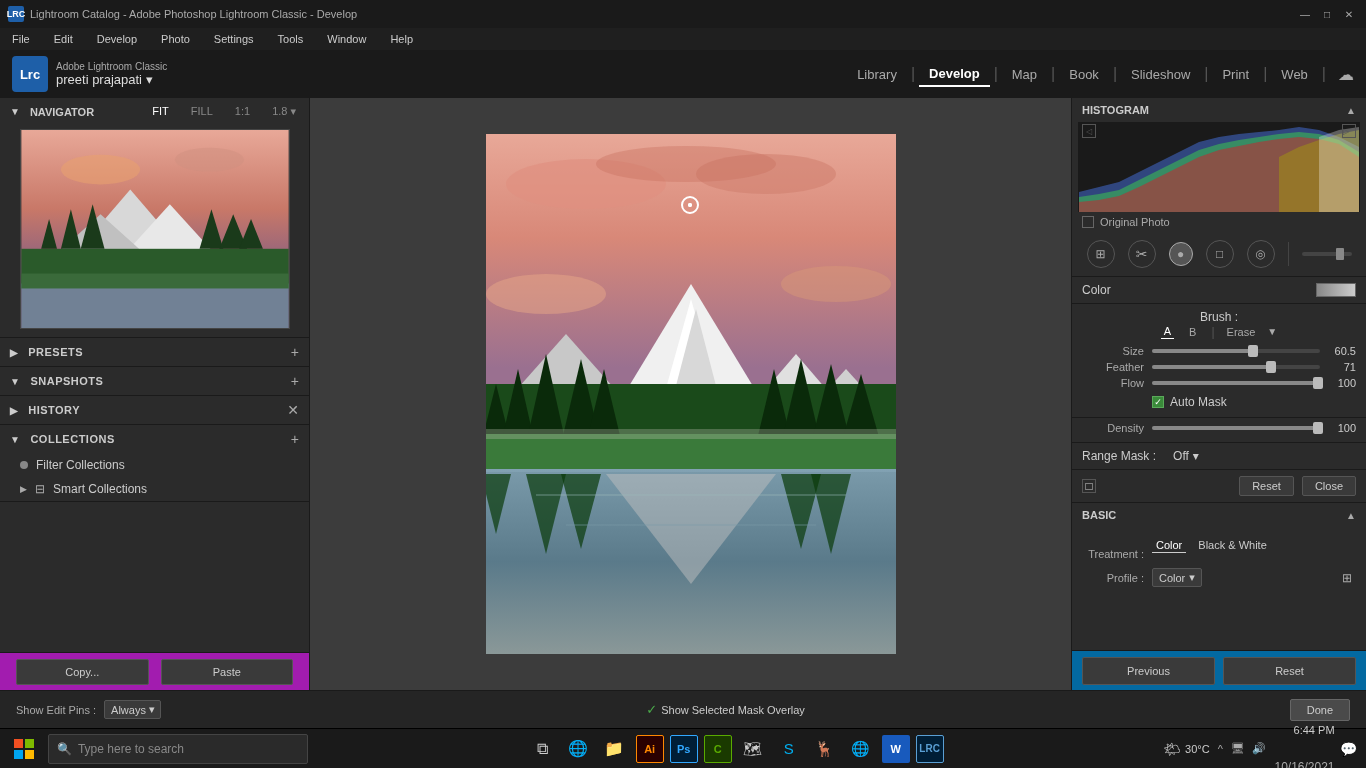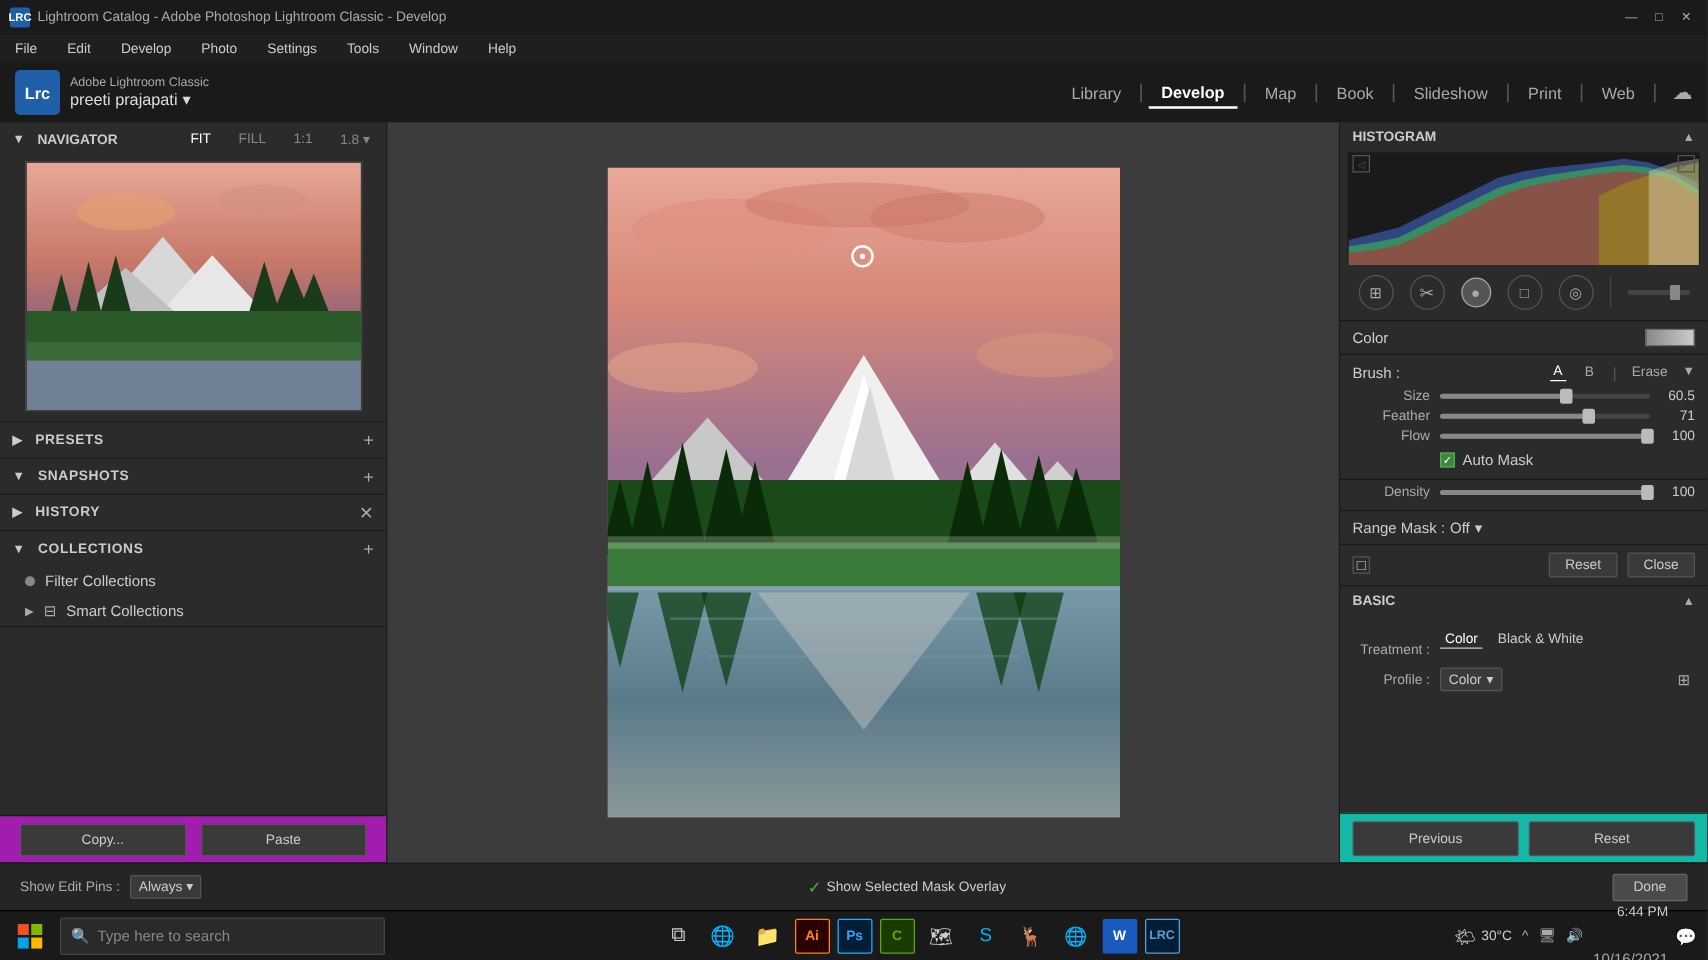--- a/index.html
+++ b/index.html
@@ -106,21 +106,21 @@
     .tool-slider-track { width: 50px; height: 4px; background: #444; border-radius: 2px; position: relative; }
     .tool-slider-thumb { position: absolute; right: 8px; top: -4px; width: 8px; height: 12px; background: #888; border-radius: 1px; }
 
     
     #color-section { padding: 6px 10px; border-bottom: 1px solid #1a1a1a; }
     #color-section .color-header { display: flex; align-items: center; justify-content: space-between; }
     #color-section .color-swatch { width: 40px; height: 14px; background: linear-gradient(to right, #888, #ccc); border: 1px solid #666; cursor: pointer; }
 
     
     #brush-controls { padding: 6px 10px; border-bottom: 1px solid #1a1a1a; }
-    #brush-controls .brush-header { display: flex; align-items: center; justify-content: space-between; margin-bottom: 6px; }
+    #brush-controls .brush-header { display: flex; align-items: center; justify-content: space-between; margin-bottom: 6px; flex-direction: column; }
     #brush-controls .brush-tabs { display: flex; gap: 12px; align-items: center; }
     #brush-controls .brush-tab { font-size: 11px; color: #aaa; cursor: pointer; padding: 1px 3px; }
     #brush-controls .brush-tab.active { color: #fff; border-bottom: 1px solid #fff; }
     #brush-controls .brush-erase { font-size: 11px; color: #aaa; cursor: pointer; }
     #brush-controls .brush-dropdown { font-size: 10px; color: #aaa; cursor: pointer; }
     .slider-row { display: flex; align-items: center; margin-bottom: 4px; }
     .slider-row-label { width: 70px; font-size: 11px; color: #aaa; text-align: right; padding-right: 8px; }
     .slider-track { flex: 1; height: 4px; background: #444; border-radius: 2px; position: relative; cursor: pointer; }
     .slider-fill { height: 100%; background: #888; border-radius: 2px; }
     .slider-thumb { position: absolute; top: -4px; width: 10px; height: 12px; background: #bbb; border-radius: 2px; transform: translateX(-50%); cursor: pointer; }
@@ -148,21 +148,21 @@
     .treatment-label { width: 70px; font-size: 11px; color: #aaa; text-align: right; padding-right: 8px; margin-top: 17px; }
     .treatment-btns { display: flex; gap: 8px; }
     .treatment-btn { font-size: 11px; color: #ccc; cursor: pointer; padding: 1px 4px; }
     .treatment-btn.active { color: #fff; border-bottom: 1px solid #ccc; }
     .profile-row { display: flex; align-items: center; padding: 4px 10px; }
     .profile-label { width: 70px; font-size: 11px; color: #aaa; text-align: right; padding-right: 8px; }
     .profile-dropdown { display: flex; align-items: center; gap: 4px; font-size: 11px; color: #ccc; cursor: pointer; background: #3a3a3a; border: 1px solid #555; padding: 2px 6px; border-radius: 2px; }
     .profile-grid-icon { font-size: 12px; color: #aaa; cursor: pointer; margin-left: auto; }
 
     
-    #prev-reset-bar { height: 40px; background: #14b8a6; display: flex; align-items: center; justify-content: space-between; border-top: 1px solid #1a1a1a; padding: 0 10px; gap: 8px; }
+    #prev-reset-bar { height: 40px; background: #0369a1; display: flex; align-items: center; justify-content: space-between; border-top: 1px solid #1a1a1a; padding: 0 10px; gap: 8px; }
     .pr-btn { flex: 1; height: 28px; background: #3a3a3a; border: 1px solid #555; color: #ccc; font-size: 11px; cursor: pointer; border-radius: 2px; display: flex; align-items: center; justify-content: center; }
 
     
     #taskbar { height: 40px; background: #1a1a1a; display: flex; align-items: center; justify-content: space-between; padding: 0 8px; border-top: 1px solid #000; }
     #taskbar .tb-left { display: flex; align-items: center; gap: 8px; }
     #taskbar .tb-start { width: 32px; height: 32px; background: transparent; display: flex; align-items: center; justify-content: center; cursor: pointer; }
     #taskbar .tb-search { display: flex; align-items: center; background: #2a2a2a; border: 1px solid #444; border-radius: 2px; padding: 4px 8px; gap: 6px; width: 260px; height: 30px; cursor: text; }
     #taskbar .search-icon-tb { font-size: 12px; color: #aaa; }
     #taskbar .search-text { font-size: 12px; color: #888; }
     #taskbar .tb-app-icons { display: flex; align-items: center; gap: 6px; }
@@ -445,20 +445,24 @@
           <path d="M0,90 L0,70 L20,65 L40,60 L60,50 L80,40 L100,30 L120,20 L140,15 L160,12 L180,10 L200,8 L220,5 L240,8 L260,15 L280,25 L280,90 Z" fill="#3a5aaa" opacity="0.7"></path>
 
           <path d="M0,90 L0,75 L20,72 L40,68 L60,58 L80,48 L100,38 L120,28 L140,22 L160,18 L180,15 L200,12 L220,10 L240,12 L260,18 L280,30 L280,90 Z" fill="#3aaa5a" opacity="0.7"></path>
 
           <path d="M0,90 L0,80 L20,78 L40,74 L60,65 L80,55 L100,45 L120,35 L140,28 L160,24 L180,20 L200,17 L220,15 L240,17 L260,22 L280,35 L280,90 Z" fill="#aa3a3a" opacity="0.7"></path>
 
           <path d="M200,90 L200,35 L220,25 L240,18 L260,12 L280,8 L280,90 Z" fill="#aaaa00" opacity="0.4"></path>
           <path d="M240,90 L240,15 L260,8 L280,5 L280,90 Z" fill="#ffffff" opacity="0.3"></path>
         </svg>
       </div>
+      <div class="orig-photo">
+        <div class="orig-checkbox"></div>
+        <span>Original Photo</span>
+      </div>
     </div>
 
     <div id="tool-icons">
       <div class="tool-icon">⊞</div>
       <div class="tool-icon" style="font-size:14px;">✂</div>
       <div class="tool-icon selected" style="background:#555; border-color:#aaa; width:24px; height:24px;">●</div>
       <div class="tool-icon">□</div>
       <div class="tool-icon">◎</div>
       <div class="tool-divider-v"></div>
       <div class="tool-slider-icon">
@@ -525,21 +529,21 @@
         <span class="slider-row-label">Density</span>
         <div class="slider-track">
           <div class="slider-fill" style="width:100%;"></div>
           <div class="slider-thumb" style="left:99%;"></div>
         </div>
         <span class="slider-value">100</span>
       </div>
     </div>
 
     <div id="range-mask">
-      <span style="margin-right:4px;">Range Mask :</span>
+      <span style="margin-right:17px;">Range Mask :</span>
       <span>Off</span>
       <span style="margin-left:4px; cursor:pointer;">▾</span>
     </div>
 
     <div id="reset-close-bar">
       <div class="rc-left">
         <div class="square-icon">□</div>
       </div>
       <div class="rc-buttons">
         <button class="rc-btn">Reset</button>

